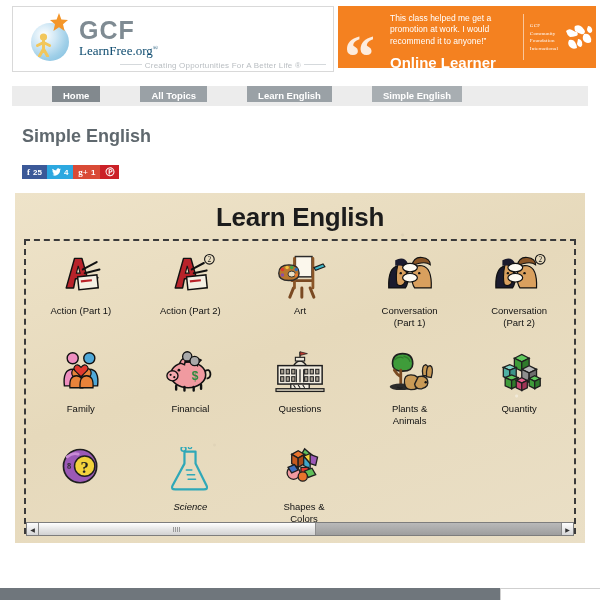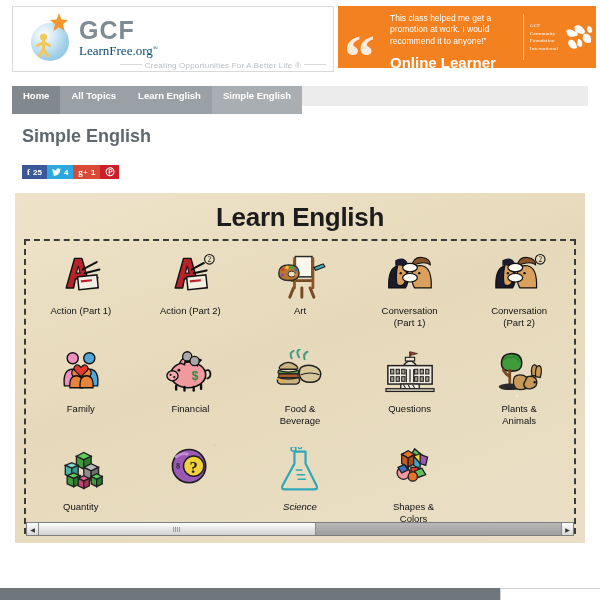--- a/index.html
+++ b/index.html
@@ -132,27 +132,28 @@
 
   
   .nav {
     margin: 6px 0 0 12px;
     width: 576px; height: 20px;
     background: #ececec;
     display: flex;
   }
   .nav-item {
     padding: 0 11px;
-    height: 28px;
+    height: 16px;
     line-height: 20px;
     color: #ffffff;
     font-size: 9.5px;
     font-weight: bold;
     background: #9aa1a6;
     cursor: pointer;
+    margin-left: 40px;
   }
   .nav-item.home { background: #82898e; }
   .nav-item.active { background: #a8aeb2; }
 
   
   .page-title {
     margin: 20px 0 0 22px;
     font-size: 18px;
     color: #5f686e;
     font-weight: bold;
@@ -490,36 +491,20 @@
           <path d="M45 24 q5-3 6 2 q1 5 -4 6" fill="none" stroke="#111" stroke-width="2"></path>
           <rect x="23" y="12" width="10" height="2.6" rx="1" fill="#111"></rect>
           <circle cx="26" cy="8" r="5" fill="#a9a9a9" stroke="#111" stroke-width="1.4"></circle>
           <circle cx="34" cy="13" r="5" fill="#a9a9a9" stroke="#111" stroke-width="1.4"></circle>
           <text x="31" y="34" font-size="13" fill="#2f8a3e" font-weight="bold" font-family="Liberation Sans, sans-serif">$</text>
         </svg>
       </div>
       <div class="tile-label" style="white-space: pre-line;">Financial</div>
     </div>
 
-    <div class="tile">
-      <div class="tile-icon">
-        <svg viewBox="0 0 58 52" width="54" height="48">
-          <path d="M20 10 q-3-6 2-8 M28 9 q-4-7 1-9 M34 11 q-2-6 3-8" fill="none" stroke="#3f9c8a" stroke-width="2.2" stroke-linecap="round"></path>
-          <path d="M30 20 q8-5 17 0 q6 4 4 10 q-2 6 -11 6 q-9 0 -11-6 q-2-6 1-10z" fill="#d8c79a" stroke="#1f1f1f" stroke-width="1.6"></path>
-          <path d="M30 28 q10-4 20 0" fill="none" stroke="#1f1f1f" stroke-width="1.2"></path>
-          <path d="M8 18 q8-7 17 0 q3 3 0 4 l-17 0 q-3-1 0-4z" fill="#cbb37f" stroke="#1f1f1f" stroke-width="1.5"></path>
-          <path d="M6 23 q10 4 21 0 q2 3 -1 4 l-19 0 q-3-1 -1-4z" fill="#4f9c43" stroke="#1f1f1f" stroke-width="1.3"></path>
-          <rect x="6" y="27" width="21" height="4" fill="#a55b2a" stroke="#1f1f1f" stroke-width="1.2"></rect>
-          <path d="M5 31 q11 3 23 0 q2 6 -3 7 l-17 0 q-5-1 -3-7z" fill="#cbb37f" stroke="#1f1f1f" stroke-width="1.5"></path>
-          <path d="M4 32 q6 2 9 4" fill="none" stroke="#e8a93a" stroke-width="2"></path>
-        </svg>
-      </div>
-      <div class="tile-label" style="white-space: pre-line;">Food &amp;
-Beverage</div>
-    </div>
 
 
     <div class="tile">
       <div class="tile-icon">
         <svg viewBox="0 0 58 52" width="54" height="48">
           <path d="M29 3 L29 9" stroke="#1f1f1f" stroke-width="1.4"></path>
           <path d="M29 3 L37 5 L29 7 Z" fill="#c0392b" stroke="#1f1f1f" stroke-width="0.8"></path>
           <path d="M22 18 q7-10 14 0z" fill="#e9e4d6" stroke="#1f1f1f" stroke-width="1.4"></path>
           <rect x="24" y="9" width="10" height="4" fill="#e9e4d6" stroke="#1f1f1f" stroke-width="1.2"></rect>
           <rect x="5" y="18" width="48" height="20" fill="#f1ece0" stroke="#1f1f1f" stroke-width="1.6"></rect>

